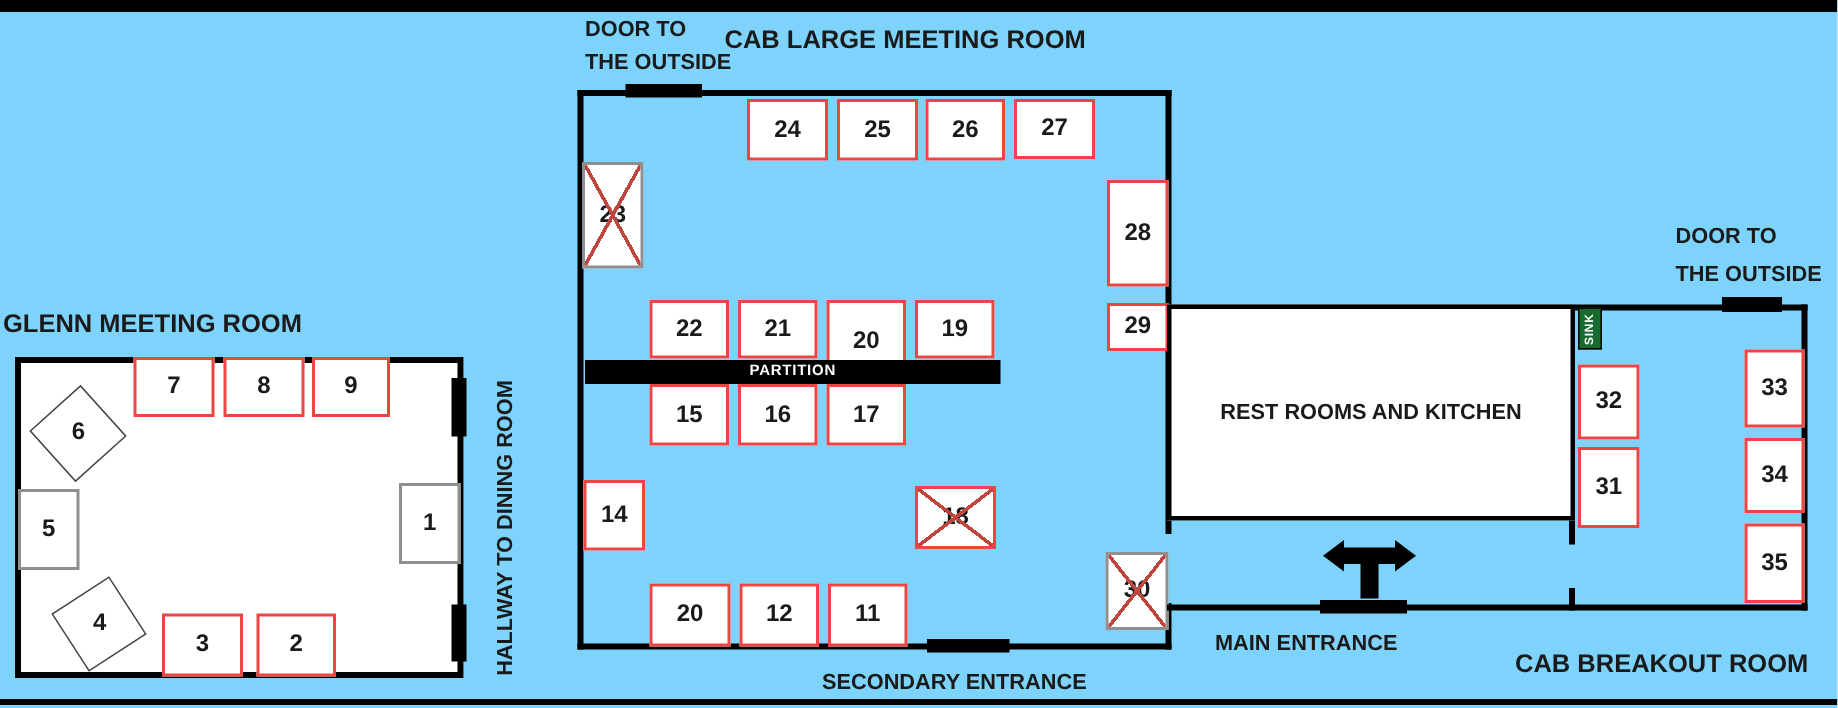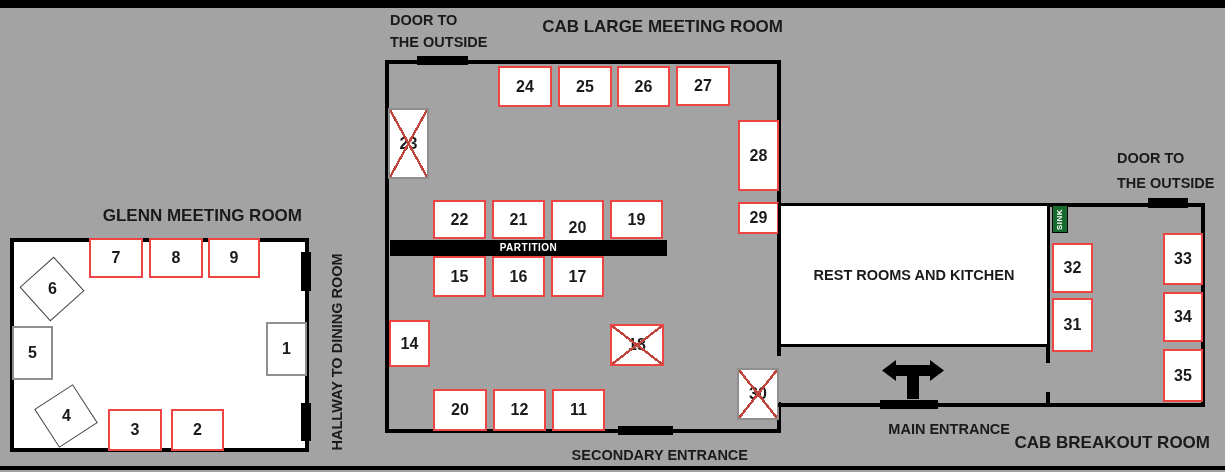--- a/index.html
+++ b/index.html
@@ -1,34 +1,34 @@
 <!DOCTYPE html>
 <html style="--cross: #c0453d; --sink: #176b2f;"><head>
 <meta charset="utf-8">
 <style>
   html,body{margin:0;padding:0;background:#fff;}
-  .stage{position:relative;width:1225px;height:472px;background:#a3a3a3;
+  .stage{position:relative;width:1225px;height:472px;background:#7dd3fc;
          font-family:"Liberation Sans",sans-serif;font-weight:bold;color:#1a1a1a;overflow:hidden;}
   .wall{position:absolute;background:#000;}
   .door{position:absolute;background:#000;}
   .room-outline{position:absolute;border:4px solid #000;box-sizing:border-box;background:#fff;}
   .restrooms{position:absolute;border:3px solid #000;box-sizing:border-box;background:#fff;
              display:flex;align-items:center;justify-content:center;font-size:14.5px;}
   .tbl{position:absolute;background:#fff;border:2px solid #ef4444;box-sizing:border-box;
        display:flex;align-items:center;justify-content:center;font-size:16px;line-height:1;}
   .tbl.gray{border-color:#8f8f8f;}
   .tbl.thin{border-width:1.5px;border-color:#444;}
   .crossed{position:relative;}
   .crossed::after{content:"";position:absolute;inset:0;pointer-events:none;background:
     linear-gradient(to top right, transparent calc(50% - 1.2px), var(--cross) calc(50% - 1.2px), var(--cross) calc(50% + 1.2px), transparent calc(50% + 1.2px)),
     linear-gradient(to bottom right, transparent calc(50% - 1.2px), var(--cross) calc(50% - 1.2px), var(--cross) calc(50% + 1.2px), transparent calc(50% + 1.2px));}
   .lbl{position:absolute;white-space:nowrap;}
   .s15{font-size:14.5px;}
   .s17{font-size:17px;}
-  .ctr{text-align:right;}
+  .ctr{text-align:left;}
   .vtext{transform:rotate(-90deg);transform-origin:center;text-align:center;}
   .partition{position:absolute;background:#000;color:#fff;font-size:10px;letter-spacing:.5px;
              display:flex;align-items:center;justify-content:center;line-height:1;}
   .sink{position:absolute;background:var(--sink);border:1px solid #000;color:#fff;font-size:8px;
         display:flex;align-items:center;justify-content:center;box-sizing:border-box;}
   .sink span{transform:rotate(-90deg);letter-spacing:.5px;}
   .arrow{position:absolute;}
 </style>
 </head>
 <body>

